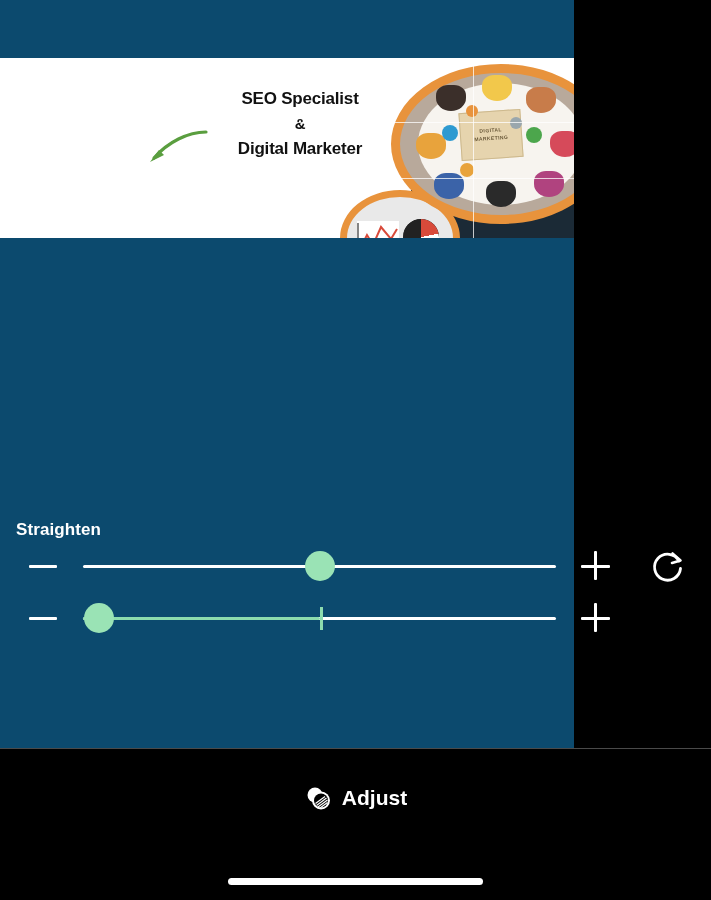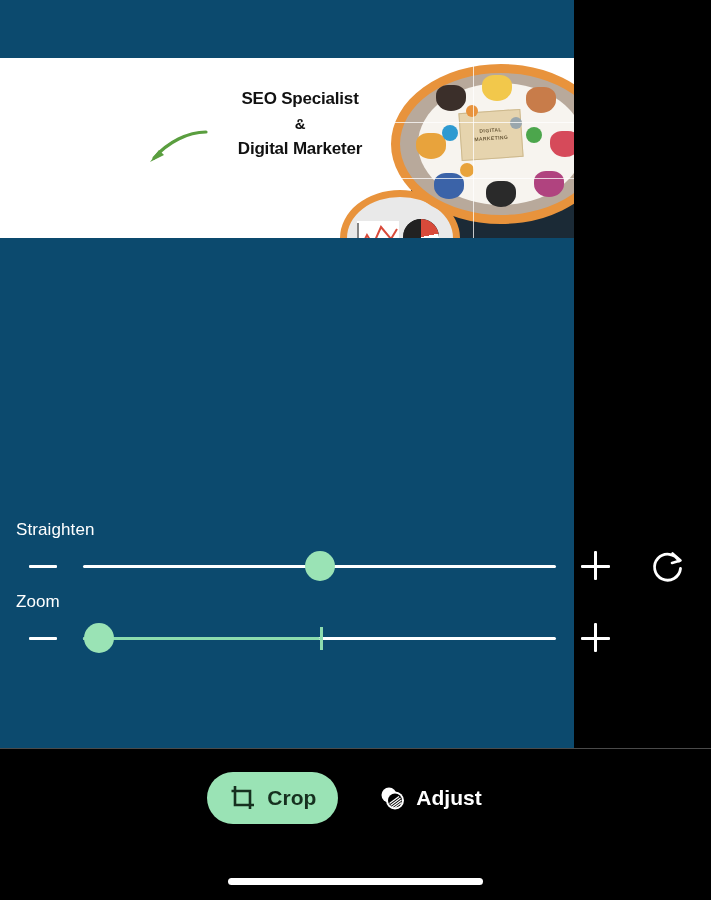--- a/index.html
+++ b/index.html
@@ -199,21 +199,21 @@
 
   
   #controls {
     position: absolute;
     left: 0;
     top: 520px;
     width: 711px;
   }
   .control-label {
     font-size: 17px;
-    font-weight: normal;
+    font-weight: bold;
     color: #ffffff;
     margin-left: 16px;
     letter-spacing: 0.1px;
   }
   .slider-row {
     position: relative;
     height: 52px;
   }
   .minus-btn, .plus-btn {
     position: absolute;
@@ -451,43 +451,35 @@
     <div class="track">
       <div class="knob" style="left:50%;"></div>
     </div>
     <div class="plus-btn"></div>
     <svg class="reset-btn" viewBox="0 0 36 36">
       <path d="M29 13 A13 13 0 1 0 30.5 20.5" stroke="#ffffff" stroke-width="2.8" fill="none" stroke-linecap="round"></path>
       <path d="M22.5 5.5 L30.5 12.5 L22 15" stroke="#ffffff" stroke-width="2.6" fill="none" stroke-linecap="round" stroke-linejoin="round"></path>
     </svg>
   </div>
 
-  <div class="control-label">Zoom</div>
   <div class="slider-row">
     <div class="minus-btn"></div>
     <div class="track">
       <div class="track-fill" style="width:50%;"></div>
       <div class="track-tick" style="left:50%;"></div>
       <div class="knob" style="left:3.4%;"></div>
     </div>
     <div class="plus-btn"></div>
   </div>
 </div>
 
 <div id="toolbar-sep"></div>
 <div id="toolbar">
   <div class="tool-row">
 
-    <div class="tool active">
-      <svg class="tool-icon" viewBox="0 0 28 28">
-        <path d="M6 2 L6 21 L25 21" stroke="#16301f" stroke-width="2.6" fill="none" stroke-linecap="butt"></path>
-        <path d="M21 25 L21 7 L2.5 7" stroke="#16301f" stroke-width="2.6" fill="none" stroke-linecap="butt"></path>
-      </svg>
-      <span>Crop</span>
-    </div>
 
     <div class="tool">
       <svg class="tool-icon" viewBox="0 0 28 28">
         <circle cx="11" cy="11" r="7.5" fill="#ffffff"></circle>
         <circle cx="17" cy="16.5" r="9" fill="#ffffff"></circle>
         <circle cx="17" cy="16.5" r="7" fill="#000000"></circle>
         <path d="M11.5 19.5 L21 12.5 M12.5 21.5 L22.5 14 M14 23 L23.5 16 M16 24 L23.5 18.5" stroke="#ffffff" stroke-width="1.2"></path>
       </svg>
       <span>Adjust</span>
     </div>

